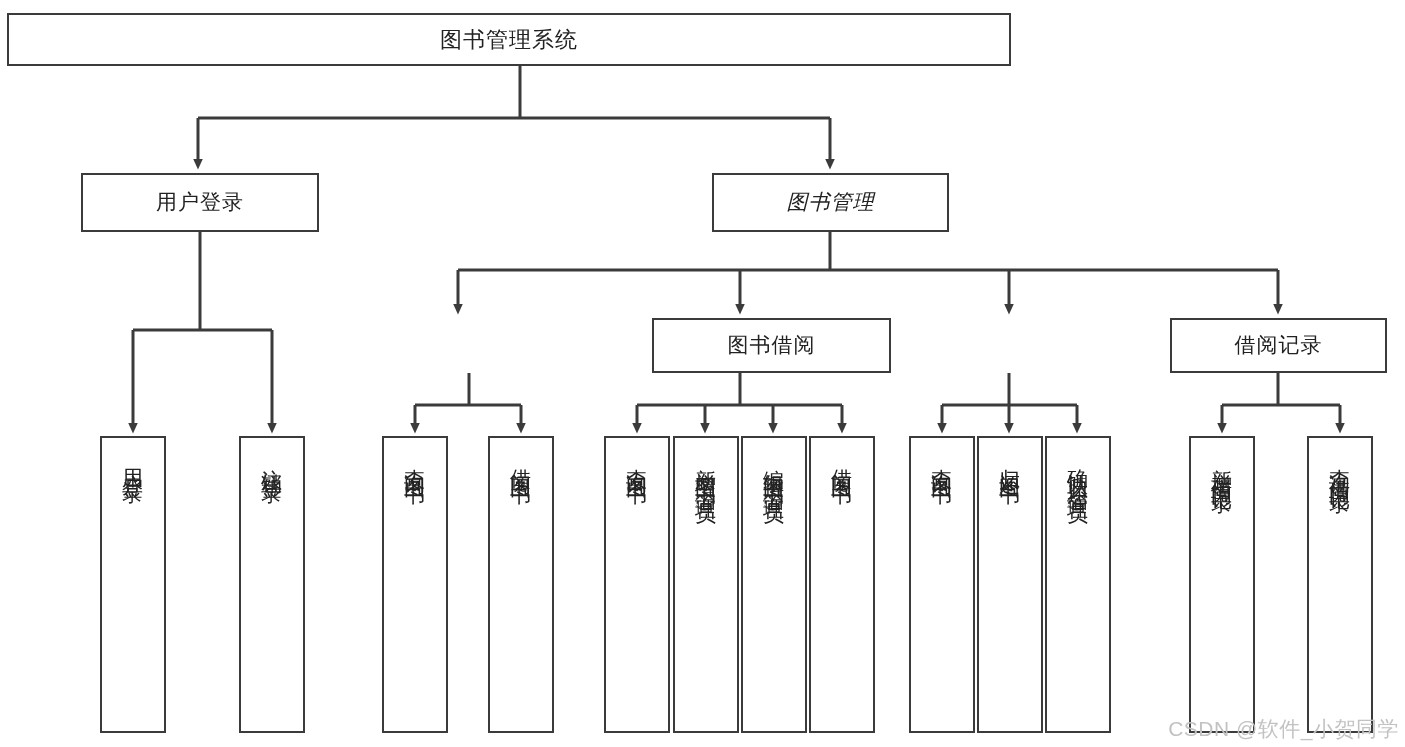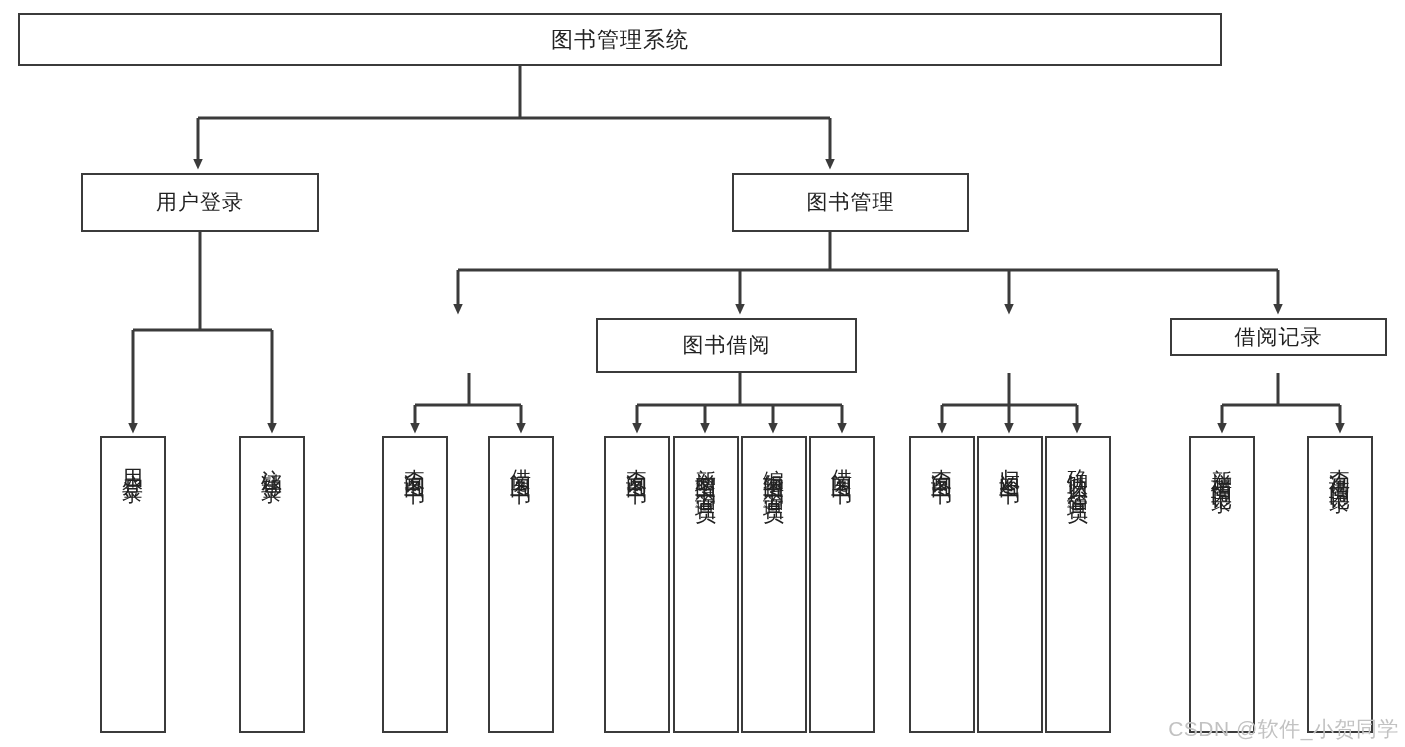--- a/index.html
+++ b/index.html
@@ -103,35 +103,35 @@
       <path d="M1009,405 L1009,424" marker-end="url(#ah)"></path>
       <path d="M1077,405 L1077,424" marker-end="url(#ah)"></path>
 
       <path d="M1278,373 L1278,405"></path>
       <path d="M1222,405 L1340,405"></path>
       <path d="M1222,405 L1222,424" marker-end="url(#ah)"></path>
       <path d="M1340,405 L1340,424" marker-end="url(#ah)"></path>
     </g>
   </svg>
 
-  <div class="node root" style="left:18px;top:13px;width:1204px;height:53px;">
+  <div class="node root" style="left:7px;top:13px;width:1004px;height:53px;">
     <span class="lbl">图书管理系统</span>
   </div>
 
   <div class="node" style="left:81px;top:173px;width:238px;height:59px;">
     <span class="lbl">用户登录</span>
   </div>
-  <div class="node" style="left:732px;top:173px;width:237px;height:59px;">
+  <div class="node" style="left:712px;top:173px;width:237px;height:59px;font-style:italic;">
     <span class="lbl">图书管理</span>
   </div>
 
-  <div class="node" style="left:596px;top:318px;width:261px;height:55px;">
+  <div class="node" style="left:652px;top:318px;width:239px;height:55px;">
     <span class="lbl">图书借阅</span>
   </div>
-  <div class="node" style="left:1170px;top:318px;width:217px;height:38px;">
+  <div class="node" style="left:1170px;top:318px;width:217px;height:55px;">
     <span class="lbl">借阅记录</span>
   </div>
 
   <div class="node leaf" style="left:100px;top:436px;width:66px;height:297px;">
     <span class="lbl">用户登录</span>
   </div>
   <div class="node leaf" style="left:239px;top:436px;width:66px;height:297px;">
     <span class="lbl">注销登录</span>
   </div>
 

